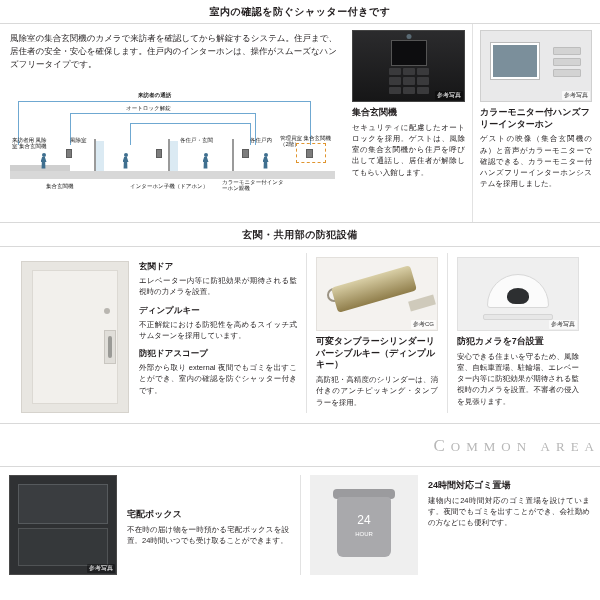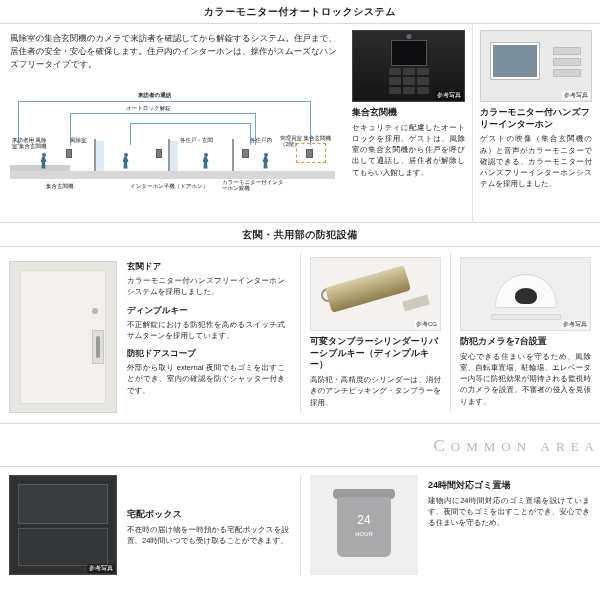--- a/index.html
+++ b/index.html
@@ -70,21 +70,21 @@
 
   .dev-monitor {
     height:72px; background:#e9e9ea; border:1px solid #cfcfcf; position:relative;
   }
   .dev-monitor .scr { position:absolute; left:10px; top:12px; width:48px; height:36px; background:#7b8f9b; border:2px solid #fff; box-shadow:0 0 0 1px #bbb; }
   .dev-monitor .btns { position:absolute; right:10px; top:16px; width:28px; height:30px; display:grid; grid-template-rows:repeat(3,1fr); grid-gap:3px; }
   .dev-monitor .btns i { background:#d3d3d3; border:1px solid #bdbdbd; border-radius:1px; }
 
   
   .sec2 { position:relative; }
-  .sec2-body { display:flex; padding:6px 0 10px; }
+  .sec2-body { display:flex; padding:6px 12px 10px; }
   .c2 { padding:4px 9px 0 9px; }
   .c2a { width:300px; display:flex; }
   .c2b { width:150px; border-left:1px solid #e2e2e2; }
   .c2c { width:150px; border-left:1px solid #e2e2e2; }
   .door-img { width:108px; height:152px; background:#e8e6e1; border:1px solid #d6d3cd; position:relative; margin-top:4px; }
   .door-img .panel { position:absolute; inset:8px 10px; background:#f2f0ec; border:1px solid #dcd9d3; }
   .door-img .handle { position:absolute; right:16px; top:74px; width:4px; height:22px; background:#9a9a96; border-radius:2px; }
   .door-img .knobplate { position:absolute; right:12px; top:68px; width:12px; height:34px; background:#e0ded9; border:1px solid #c9c6c0; }
   .door-img .scope { position:absolute; right:18px; top:46px; width:6px;height:6px;border-radius:50%; background:#b9b6b0; }
   .door-txt { width:168px; padding-left:10px; }
@@ -119,21 +119,21 @@
   .trash-img .num { position:absolute; left:50%; transform:translateX(-50%); top:38px; font-size:12px; font-weight:normal; color:#fff; }
   .trash-img .hr2 { position:absolute; left:50%; transform:translateX(-50%); top:56px; font-size:6px; color:#fff; }
   .c3txt { padding-left:10px; width:172px; }
 </style>
 </head>
 <body>
 
 <div class="page">
 
   <div class="sec1">
-    <div class="sec-title">カラーモニター付オートロックシステム</div>
+    <div class="sec-title">室内の確認を防ぐシャッター付きです</div>
     <div class="hr"></div>
 
     <div class="sec1-body">
 
       <div class="col-left">
         <p class="lead">風除室の集合玄関機のカメラで来訪者を確認してから解錠するシステム。住戸まで、居住者の安全・安心を確保します。住戸内のインターホンは、操作がスムーズなハンズフリータイプです。</p>
 
         <div class="diagram">
 
           <div class="dg-line" style="left:8px; top:22px; width:292px; height:1px;"></div>
@@ -244,21 +244,21 @@
     <div class="sec2-body">
       <div class="c2 c2a">
         <div class="door-img">
           <span class="panel"></span>
           <span class="scope"></span>
           <span class="knobplate"></span>
           <span class="handle"></span>
         </div>
         <div class="door-txt">
           <div class="mini-title">玄関ドア</div>
-          <p class="mini-text">カラーモニター付ハンズフリーインターホンシステムを採用しました。</p>
+          <p class="mini-text">エレベーター内等に防犯効果が期待される監視時の力メラを設置。</p>
           <div class="mini-title">ディンプルキー</div>
           <p class="mini-text">不正解錠における防犯性を高めるスイッチ式サムターンを採用しています。</p>
           <div class="mini-title">防犯ドアスコープ</div>
           <p class="mini-text">外部から取り external 夜間でもゴミを出すことができ、室内の確認を防ぐシャッター付きです。</p>
         </div>
       </div>
 
       <div class="c2 c2b">
         <div class="photo-wrap">
           <div class="key-img">
@@ -312,18 +312,18 @@
 
     <div class="c3b">
       <div class="trash-img">
         <span class="lid"></span>
         <span class="can"></span>
         <span class="num">24</span>
         <span class="hr2">HOUR</span>
       </div>
       <div class="c3txt">
         <div class="card-title">24時間対応ゴミ置場</div>
-        <p class="card-text">建物内に24時間対応のゴミ置場を設けています。夜間でもゴミを出すことができ、安心できる住まいを守るため。</p>
+        <p class="card-text">建物内に24時間対応のゴミ置場を設けています。夜間でもゴミを出すことができ、会社勤めの方などにも便利です。</p>
       </div>
     </div>
   </div>
 
 </div>
 
 </body></html>

